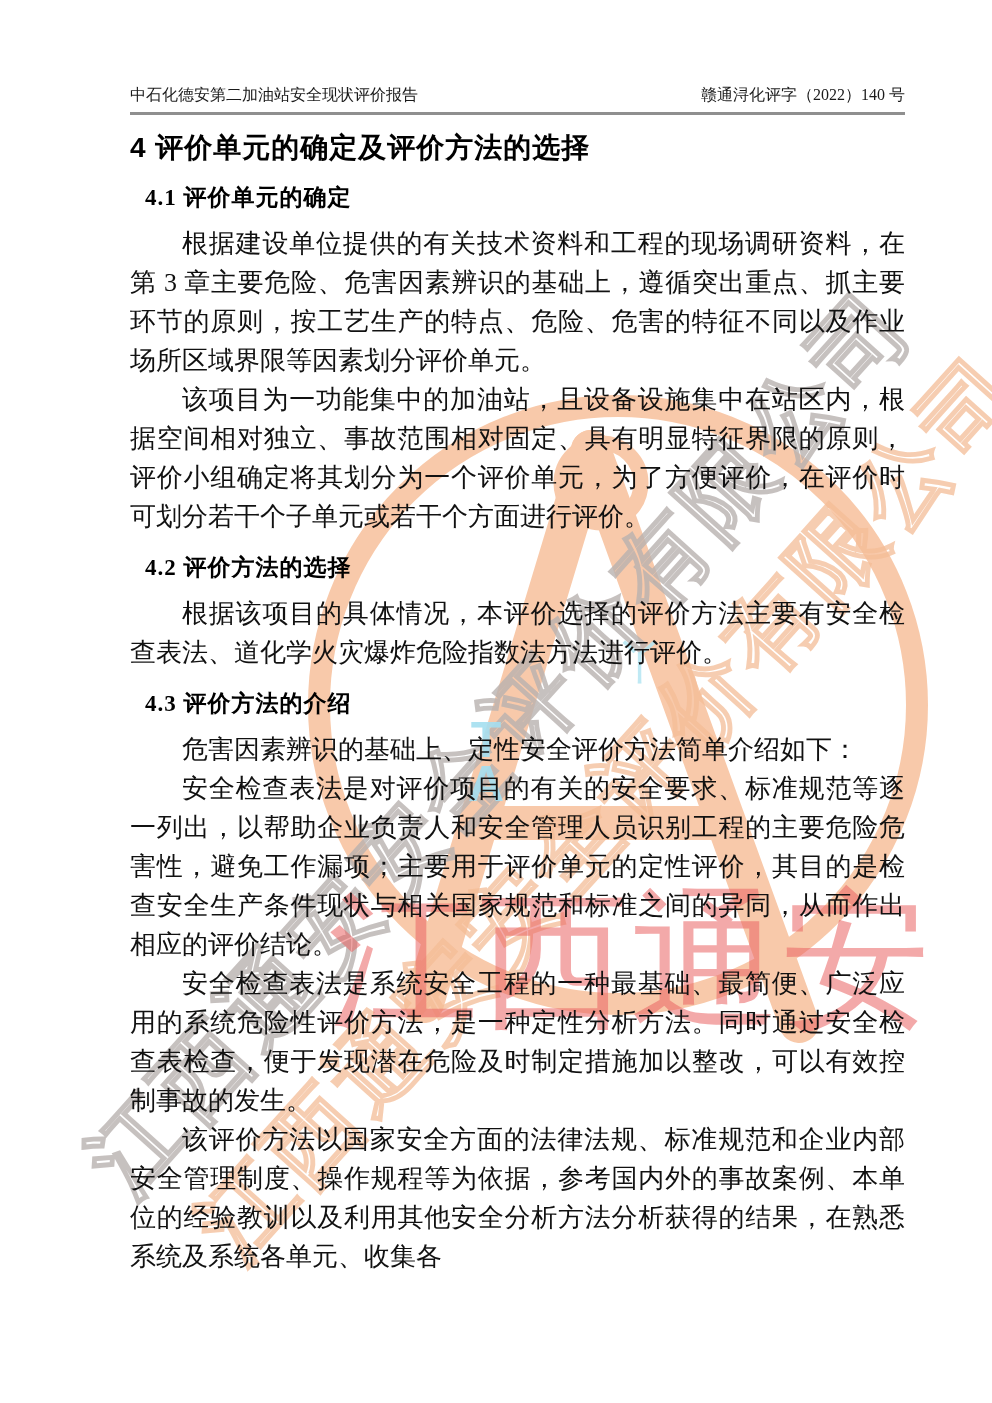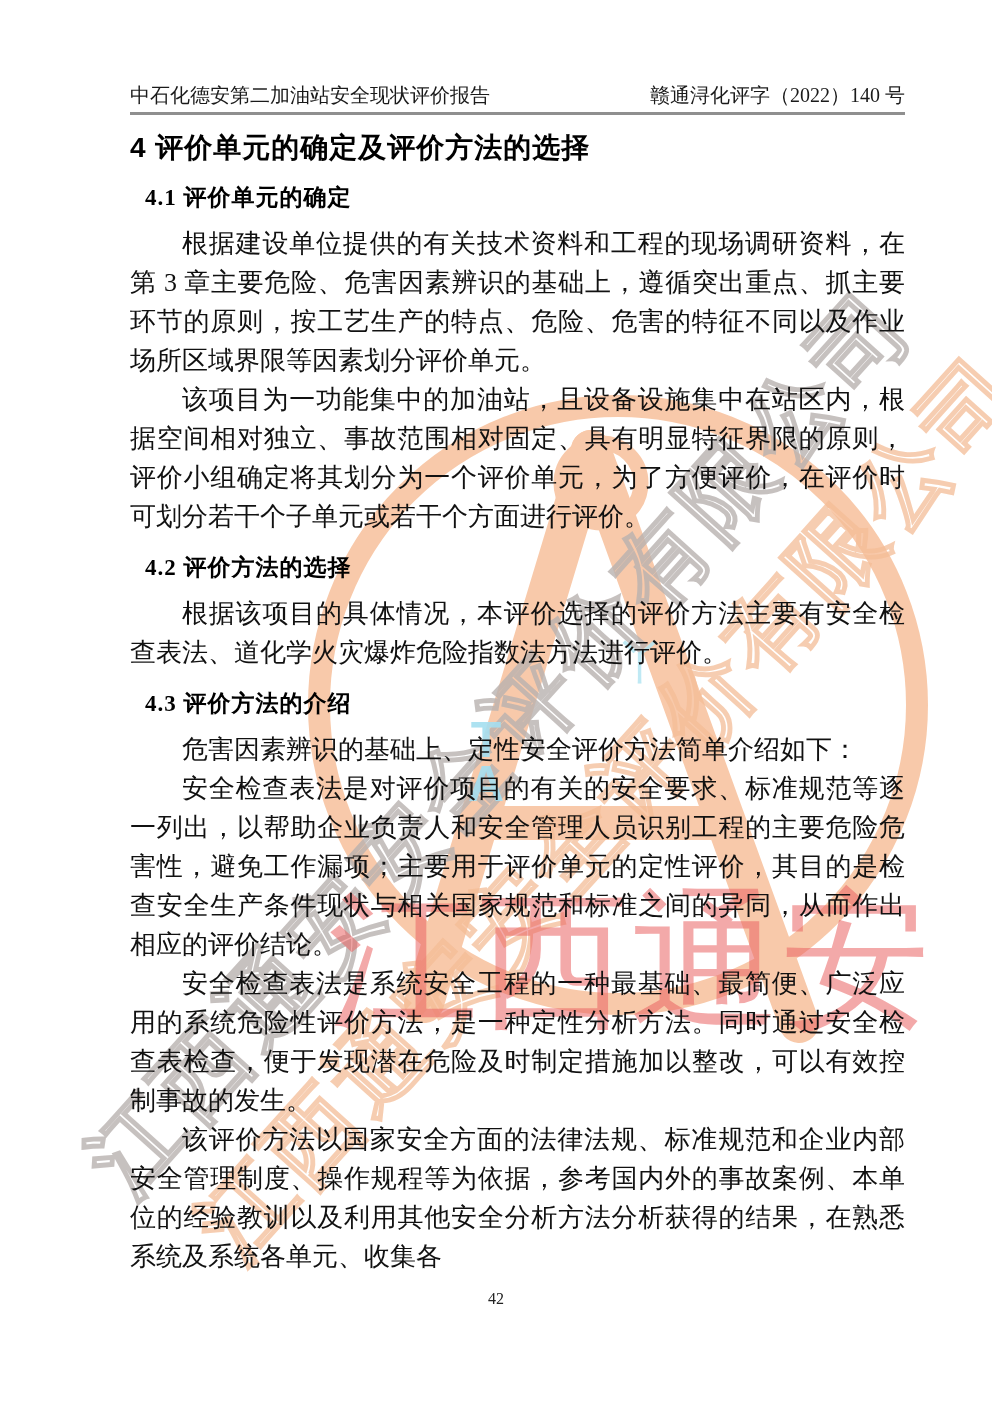--- a/index.html
+++ b/index.html
@@ -42,21 +42,21 @@
     left:618px;top:632px;
     font-family:"Liberation Sans","DejaVu Sans",sans-serif;
     font-size:46px;color:#b5e6f3;opacity:.85;
   }
   
   .content{
     position:absolute;left:130px;top:84px;width:775px;z-index:2;
   }
   .doc-header{
     display:flex;justify-content:space-between;align-items:flex-end;
-    font-size:20px;line-height:22px;
+    font-size:16px;line-height:22px;
     padding-bottom:6px;border-bottom:3px solid #8f8f8f;
   }
   h1.chapter{
     font-family:"Liberation Sans","DejaVu Sans",sans-serif;
     font-size:28px;line-height:36px;font-weight:bold;
     margin:15px 0 12px 0;letter-spacing:1px;color:#000;
   }
   h2.section{
     font-size:23px;line-height:30px;font-weight:bold;
     margin:17px 0 11px 15px;letter-spacing:1px;color:#000;
@@ -113,15 +113,14 @@
     <p class="body">根据该项目的具体情况，本评价选择的评价方法主要有安全检查表法、道化学火灾爆炸危险指数法方法进行评价。</p>
 
     <h2 class="section">4.3 评价方法的介绍</h2>
     <p class="body">危害因素辨识的基础上、定性安全评价方法简单介绍如下：</p>
     <p class="body">安全检查表法是对评价项目的有关的安全要求、标准规范等逐一列出，以帮助企业负责人和安全管理人员识别工程的主要危险危害性，避免工作漏项；主要用于评价单元的定性评价，其目的是检查安全生产条件现状与相关国家规范和标准之间的异同，从而作出相应的评价结论。</p>
     <p class="body">安全检查表法是系统安全工程的一种最基础、最简便、广泛应用的系统危险性评价方法，是一种定性分析方法。同时通过安全检查表检查，便于发现潜在危险及时制定措施加以整改，可以有效控制事故的发生。</p>
     <p class="body">该评价方法以国家安全方面的法律法规、标准规范和企业内部安全管理制度、操作规程等为依据，参考国内外的事故案例、本单位的经验教训以及利用其他安全分析方法分析获得的结果，在熟悉系统及系统各单元、收集各</p>
 
   </div>
 
-  <div class="page-number">42</div>
 
 </div>
 
 </body></html>

